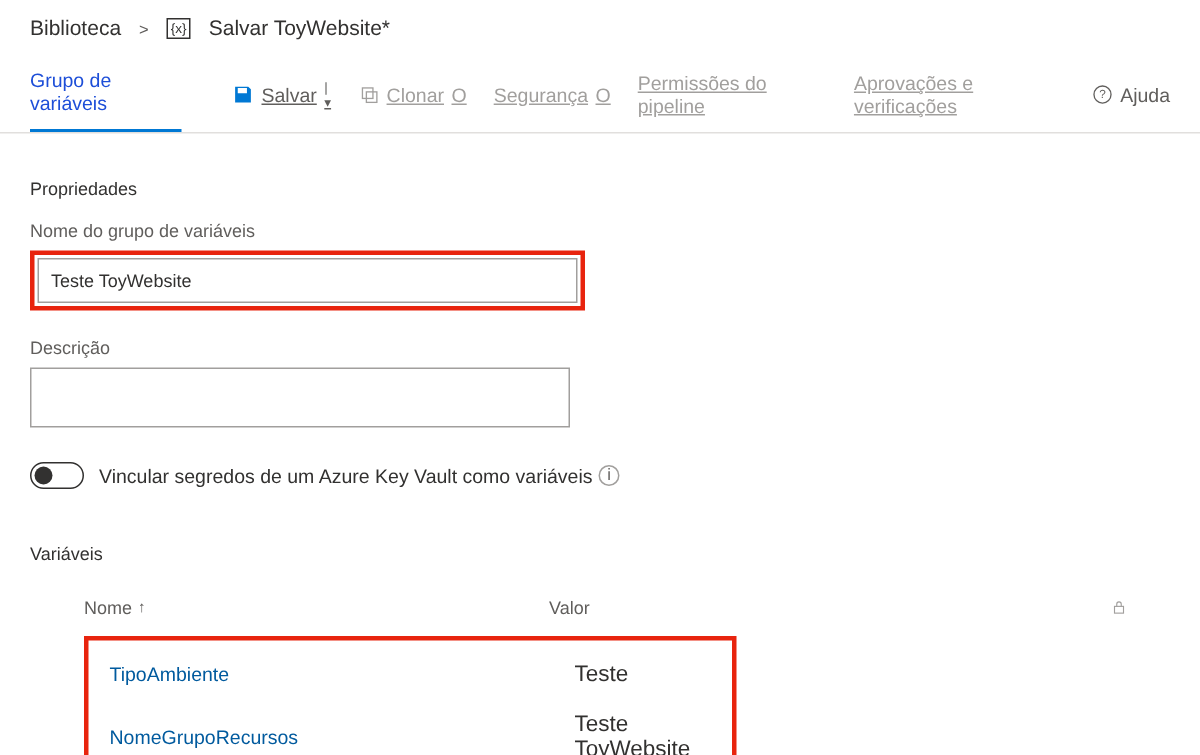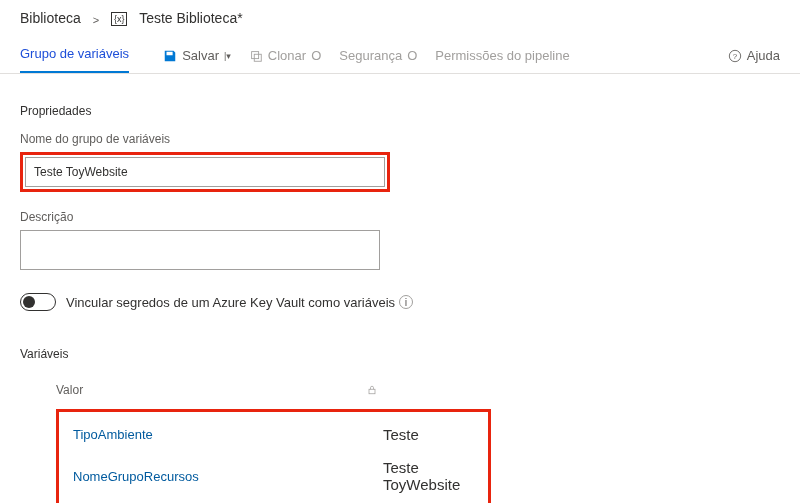--- a/index.html
+++ b/index.html
@@ -49,20 +49,21 @@
     border-bottom: 2px solid #0078d4;
     color: #1d4ed8;
   }
   .tool-btn {
     display: inline-flex;
     align-items: center;
     gap: 5px;
     color: #a19f9d;
     cursor: pointer;
     padding: 6px 2px;
+    text-decoration: underline;
   }
   .tool-btn.dark { color: #605e5c; }
   .help-btn { margin-left: auto; color: #605e5c; display: inline-flex; align-items:center; gap:5px;}
   .icon { display: inline-block; width:14px; height:14px; }
 
   .content { padding: 18px 20px; }
   .section-head {
     font-size: 12px;
     color: #323130;
     margin: 12px 0 14px 0;
@@ -146,21 +147,21 @@
   .var-value { color: #323130; font-size: 15px; }
   svg { display: block; }
 </style>
 </head>
 <body>
 
 <div class="breadcrumb">
   <a href="#">Biblioteca</a>
   <span class="chev">&gt;</span>
   <span class="vg-icon">{x}</span>
-  <span>Teste Biblioteca*</span>
+  <span>Salvar ToyWebsite*</span>
 </div>
 
 <div class="toolbar">
   <div class="tabs">
     <div class="tab active">Grupo de variáveis</div>
   </div>
 
   <div class="tool-btn dark">
     <span class="icon">
       <svg viewBox="0 0 16 16" width="14" height="14">
@@ -184,20 +185,23 @@
 
   <div class="tool-btn">
     <span>Segurança</span>
     <span style="color:#a19f9d">O</span>
   </div>
 
   <div class="tool-btn">
     <span>Permissões do pipeline</span>
   </div>
 
+  <div class="tool-btn">
+    <span>Aprovações e verificações</span>
+  </div>
 
   <div class="help-btn">
     <span class="icon">
       <svg viewBox="0 0 16 16" width="14" height="14">
           <circle cx="8" cy="8" r="6.5" fill="none" stroke="#605e5c"></circle>
           <text x="8" y="11" text-anchor="middle" font-size="9" fill="#605e5c">?</text>
         </svg>
     </span>
     <span>Ajuda</span>
   </div>
@@ -222,20 +226,24 @@
     <span class="toggle-label">
       <span>Vincular segredos de um Azure Key Vault como variáveis</span>
       <span class="info-mark">i</span>
     </span>
   </div>
 
   <div class="vars-section">
     <div class="section-head">Variáveis</div>
 
     <div class="vars-header">
+      <span class="col-name">
+        <span>Nome</span>
+        <span class="sort-arrow">↑</span>
+      </span>
       <span>Valor</span>
       <span class="lock-col">
         <svg viewBox="0 0 16 16" width="12" height="12">
             <rect x="4" y="7" width="8" height="6" fill="none" stroke="#a19f9d"></rect>
             <path d="M6 7V5a2 2 0 014 0v2" fill="none" stroke="#a19f9d"></path>
           </svg>
       </span>
     </div>
 
     <div class="rows-highlight">

